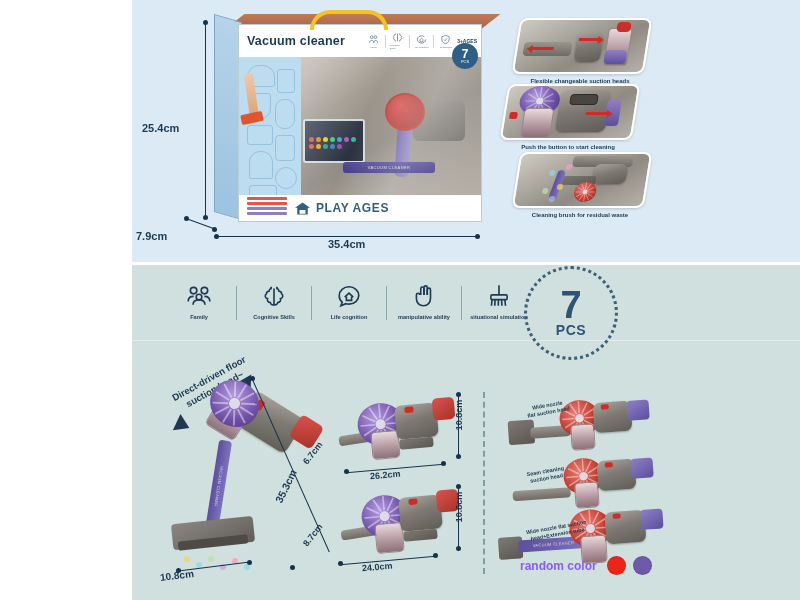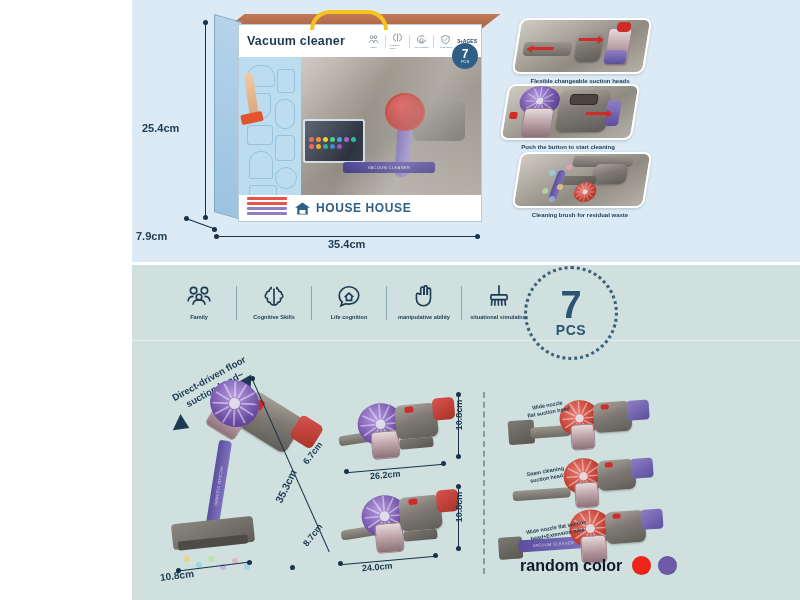--- a/index.html
+++ b/index.html
@@ -123,21 +123,21 @@
   .wand span{position:absolute;left:50%;top:50%;transform:translate(-50%,-50%) rotate(90deg);
     font-size:4px;color:#d8d2ef;white-space:nowrap;letter-spacing:.3px;}
 
   .sparkle{position:absolute;width:6px;height:6px;border-radius:50%;opacity:.75;}
 
   .ptr{position:absolute;width:0;height:0;border-left:9px solid transparent;border-right:9px solid transparent;border-bottom:14px solid #1d3a52;}
 
   .acc-lbl{position:absolute;font-size:5.4px;font-weight:bold;color:#1d3a52;line-height:7px;text-align:center;}
 
   .rc-row{position:absolute;left:520px;top:556px;display:flex;align-items:center;}
-  .rc-row .rc-txt{font-size:16px;font-weight:bold;color:#0f172a;margin-right:10px;}
+  .rc-row .rc-txt{font-size:12px;font-weight:bold;color:#8b5cf6;margin-right:10px;}
   .rc-dot{width:17px;height:17px;border-radius:50%;margin-right:7px;border:1px solid rgba(0,0,0,.08);}
 </style>
 </head>
 <body>
 
 <div id="stage">
 
   <div class="panel-top"></div>
 
   <div class="box">
@@ -241,21 +241,21 @@
           <div style="background:#8e7fc2"></div>
             <div style="background:#8e7fc2"></div>
         </div>
         <div class="ph-logo">
           <div class="ph-house">
             <svg viewBox="0 0 24 20" width="19" height="15">
               <path d="M12 2L2 9h3v9h14V9h3z" fill="#2f5f86"></path>
               <rect x="8" y="12" width="8" height="5" fill="#fff"></rect>
             </svg>
           </div>
-          <div class="ph-text">HOUSE HOUSE</div>
+          <div class="ph-text">PLAY AGES</div>
         </div>
       </div>
     </div>
   </div>
 
   <div class="dim-v"></div>
   <div class="dot" style="left:203px;top:20px;"></div>
   <div class="dot" style="left:203px;top:215px;"></div>
   <div class="lbl" style="left:142px;top:122px;font-size:11px;">25.4cm</div>
 

